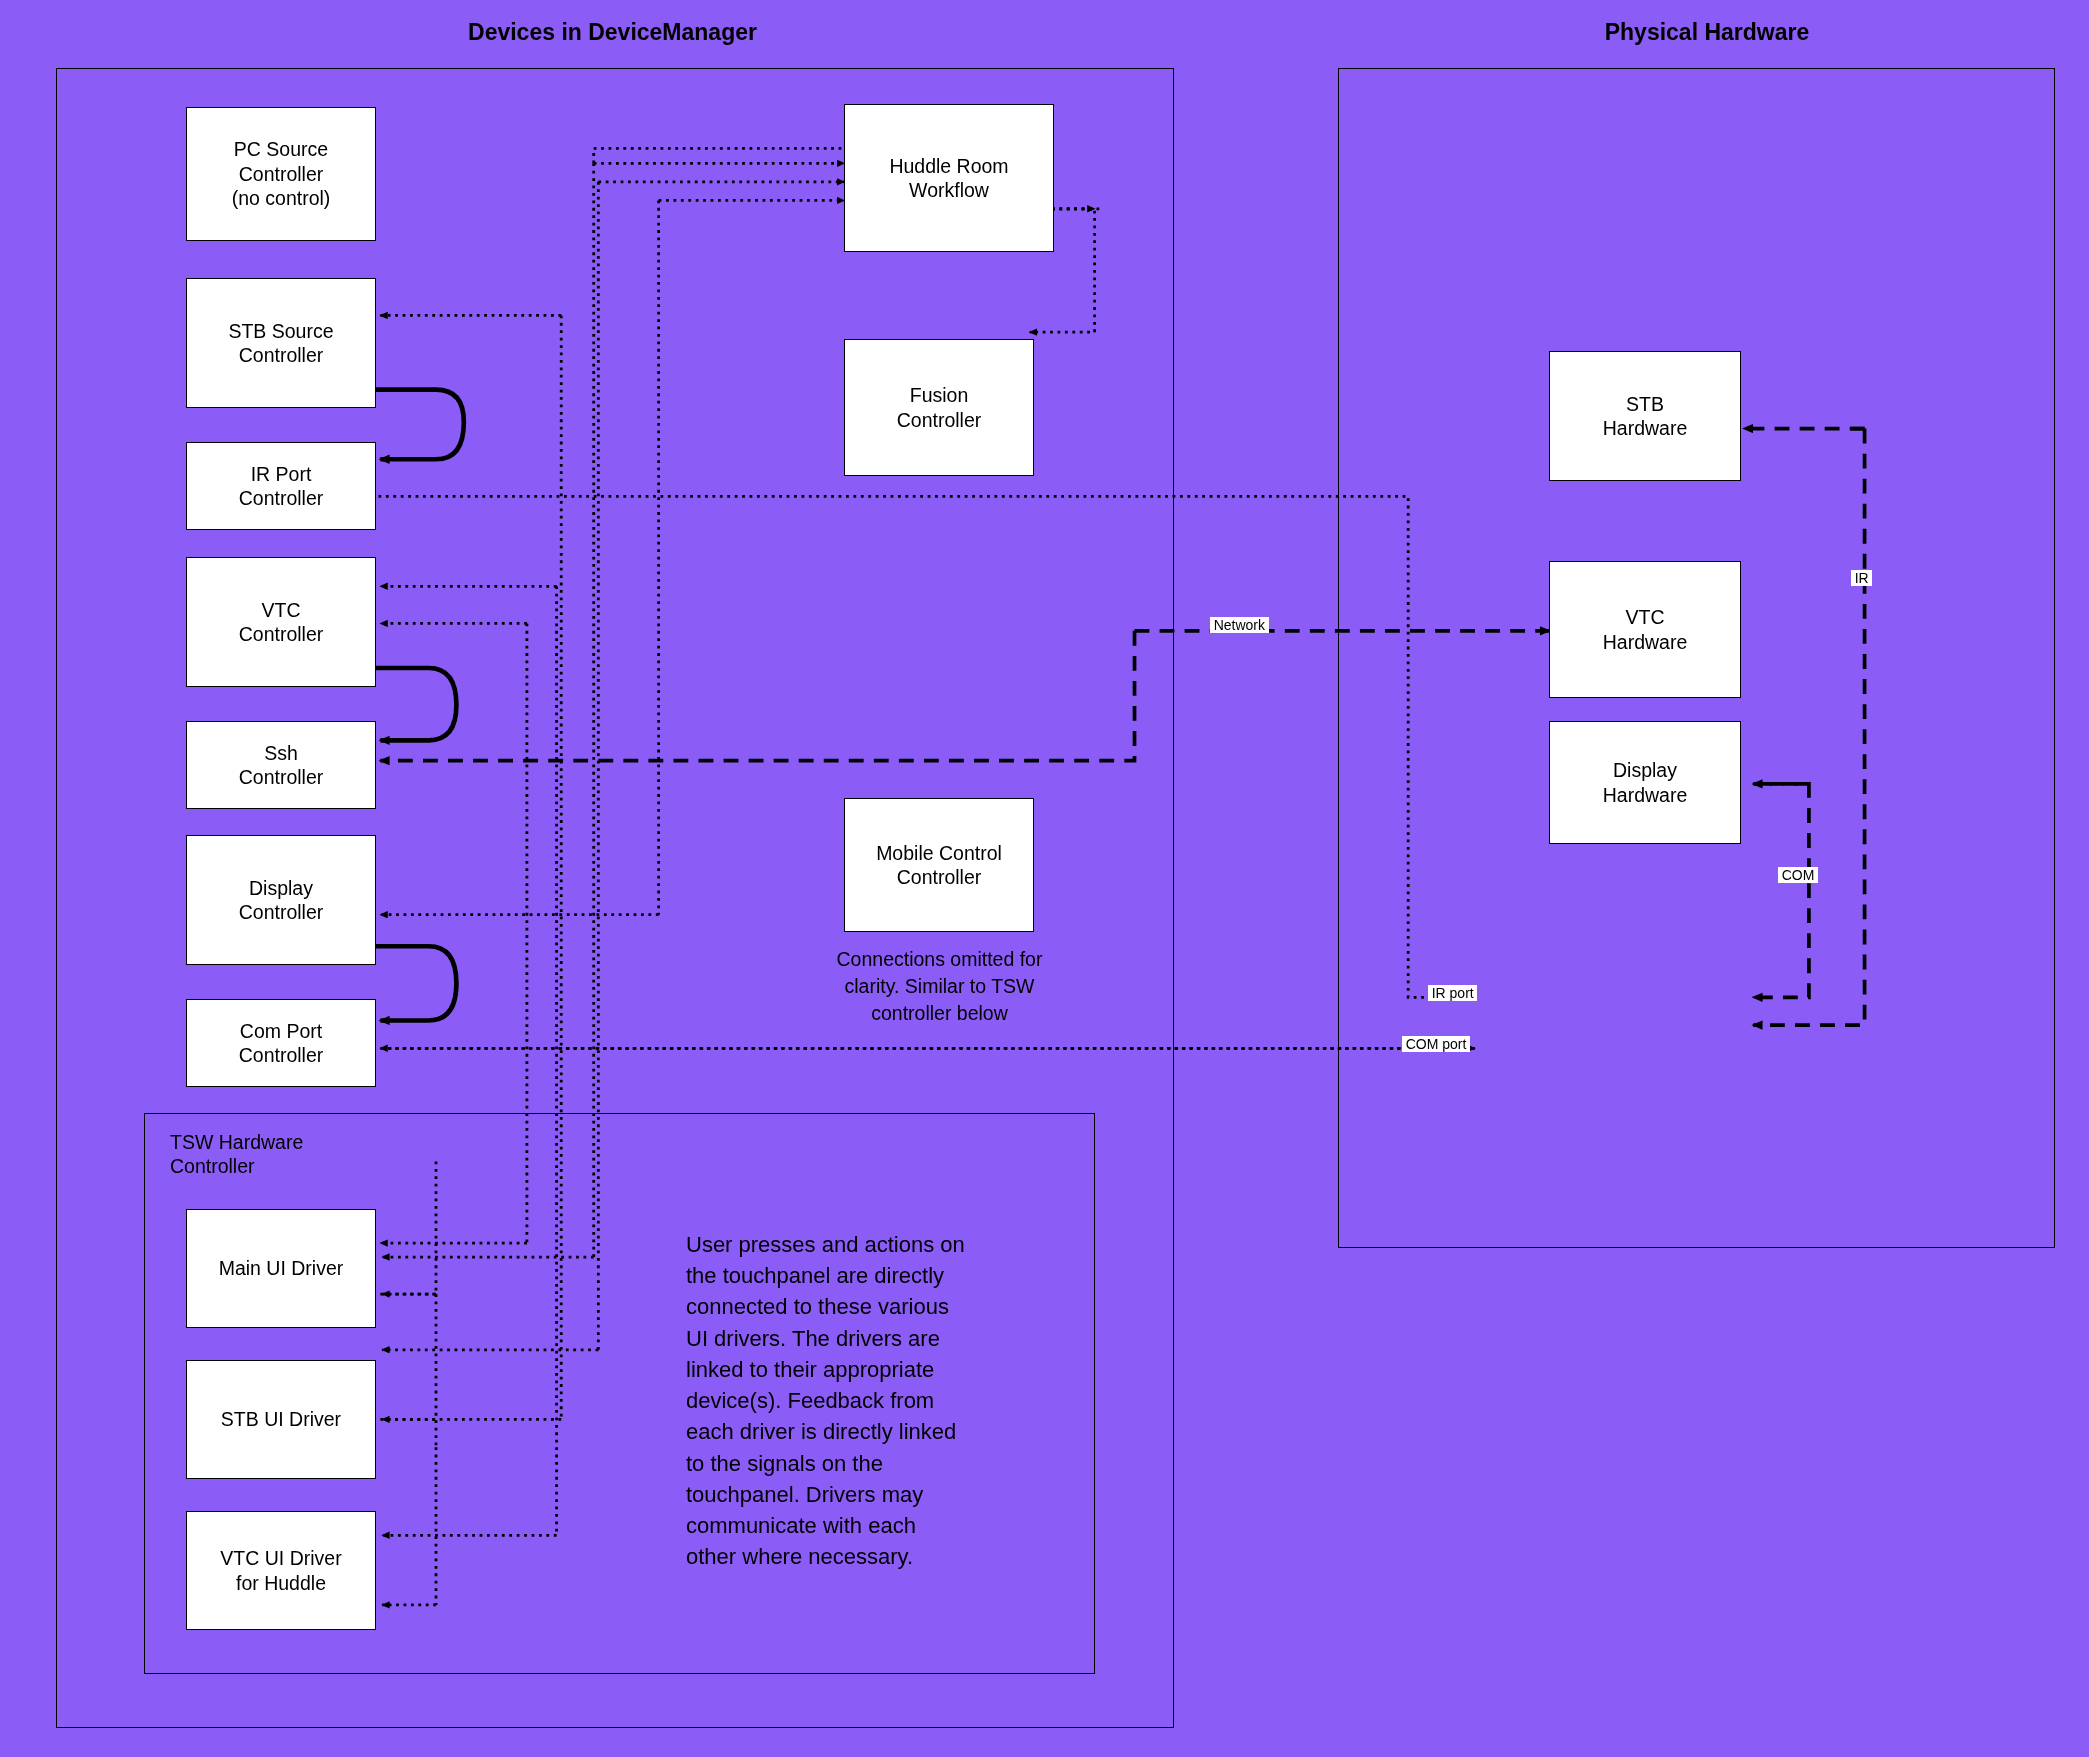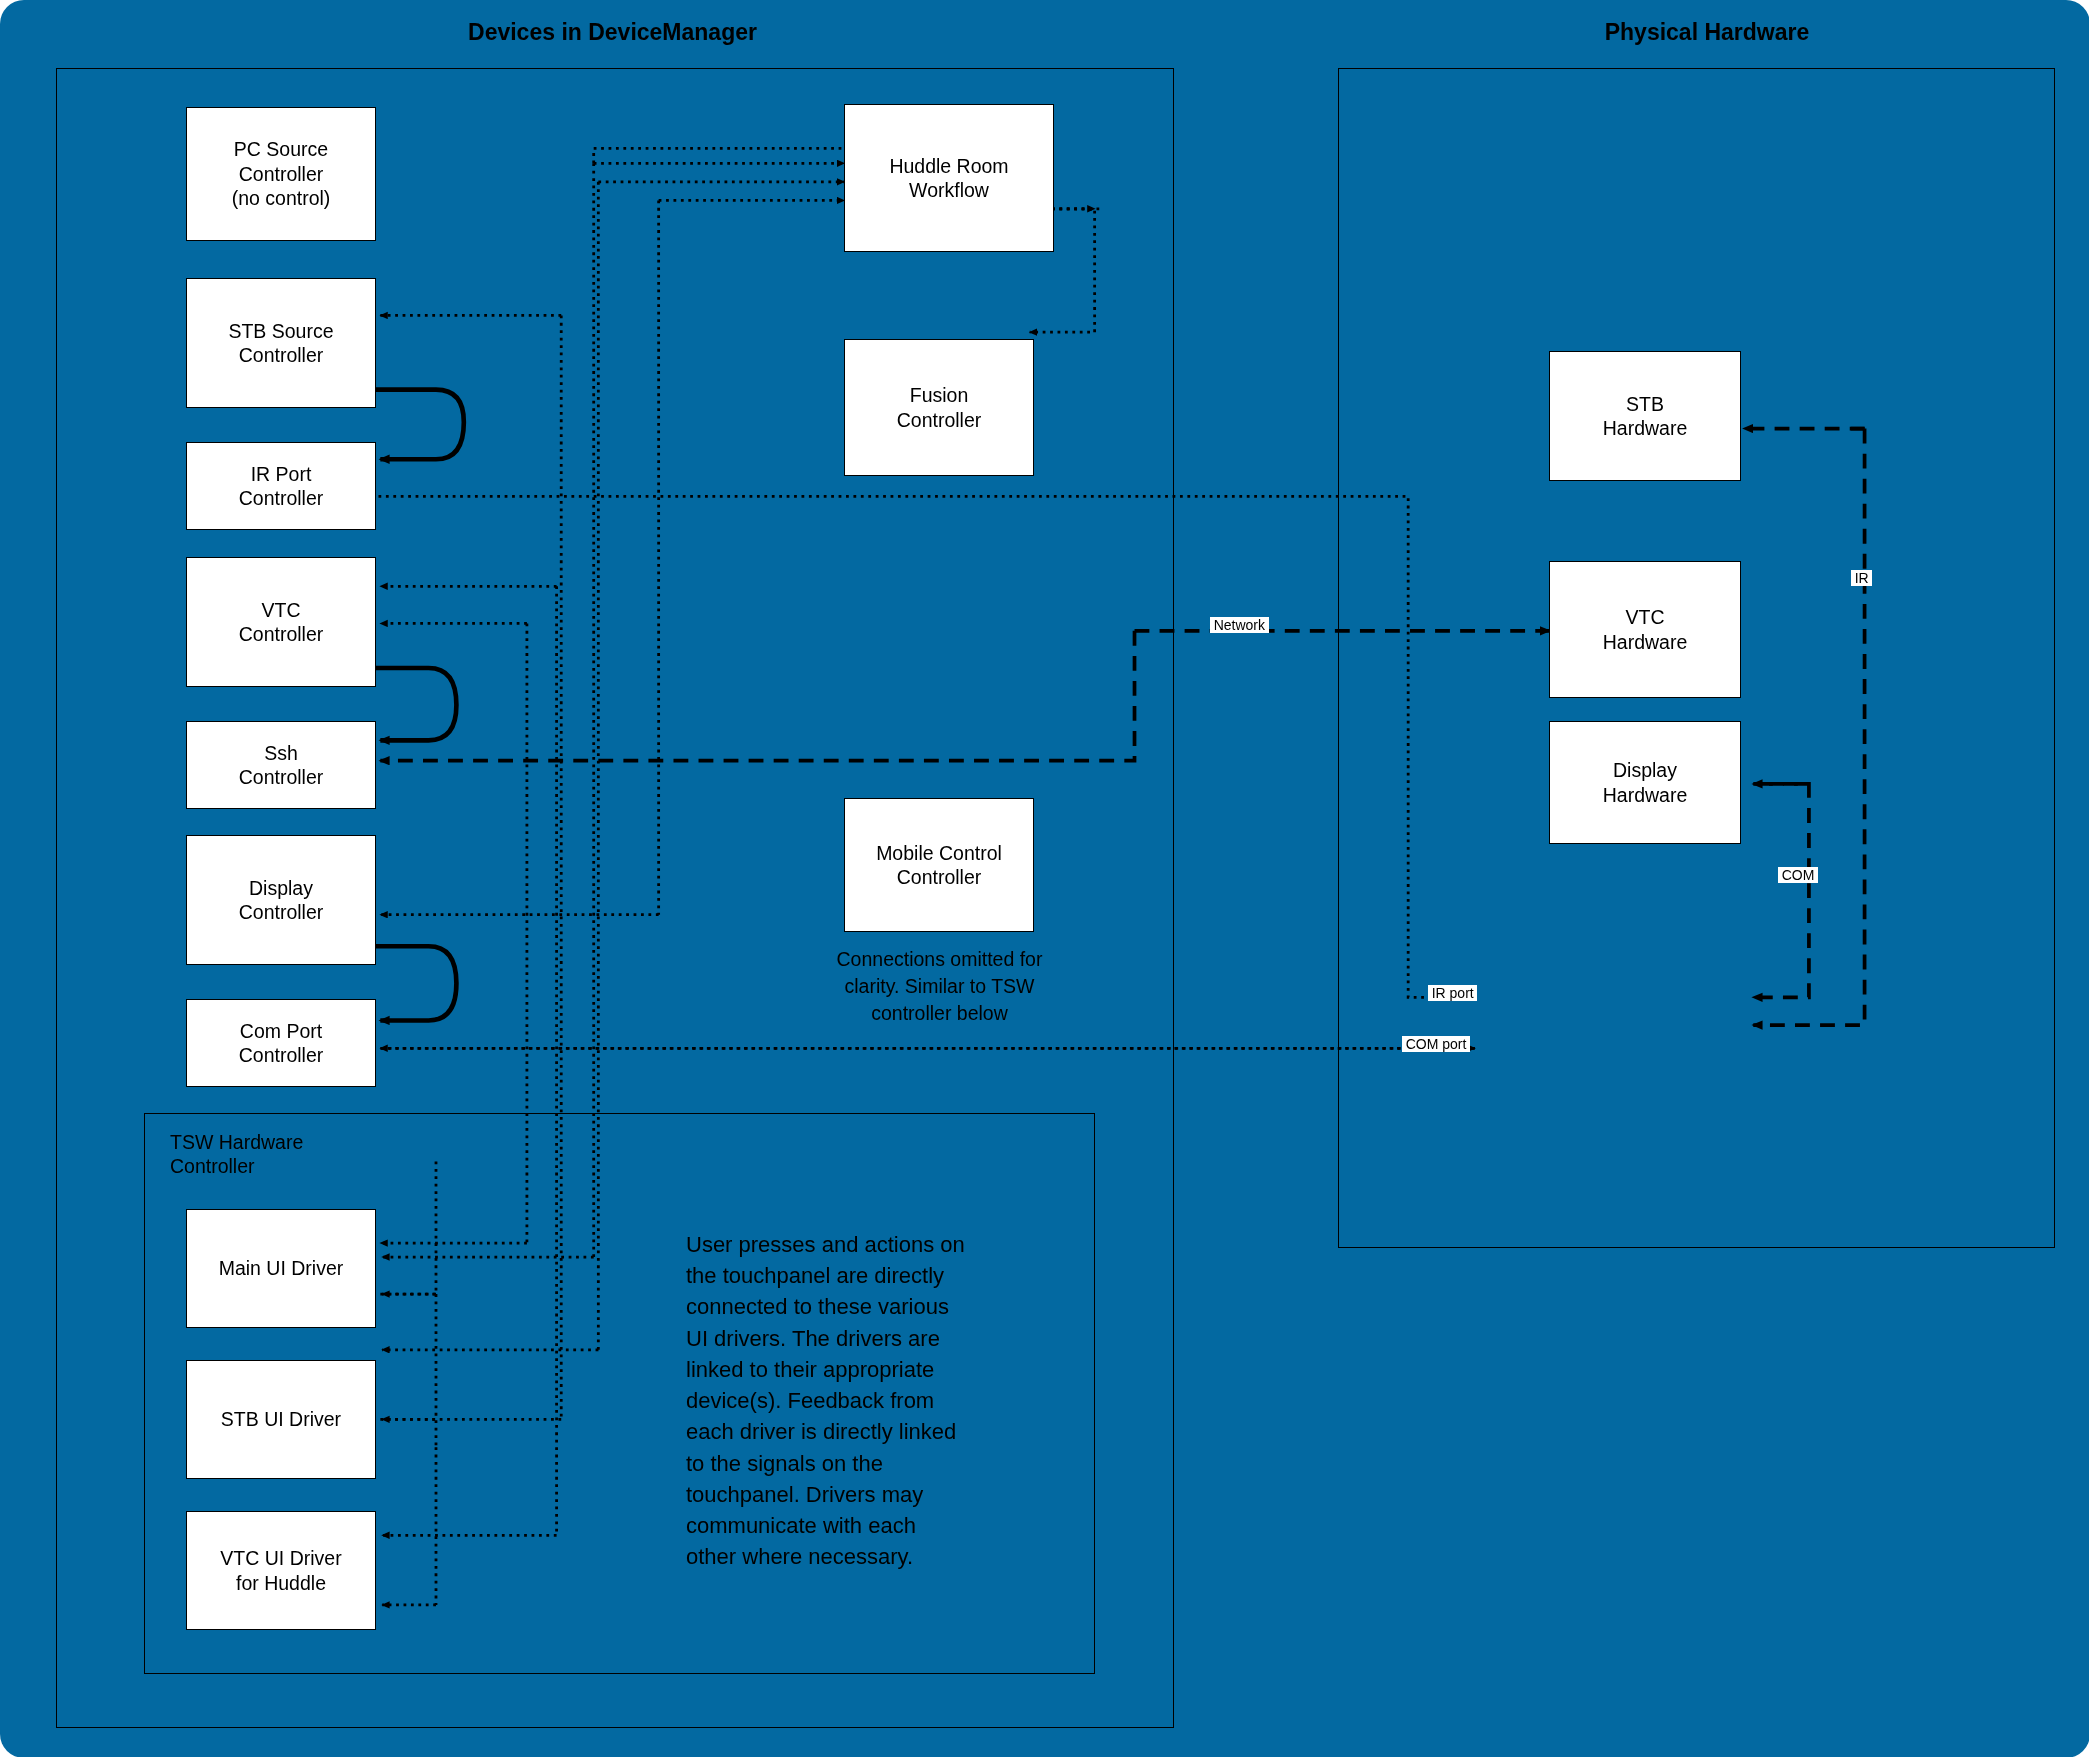--- a/index.html
+++ b/index.html
@@ -9,22 +9,21 @@
   }
   body {
     font-family: "Liberation Sans", sans-serif;
     color: #000000;
   }
   #canvas {
     position: relative;
     width: 2090px;
     height: 1758px;
     overflow: hidden;
-    background: #0369a1;
-    border-radius: 24px;
+    background: #8b5cf6;
   }
   .panel-title {
     position: absolute;
     font-size: 23px;
     font-weight: bold;
     text-align: center;
     color: #000;
   }
   .outer-box {
     position: absolute;

